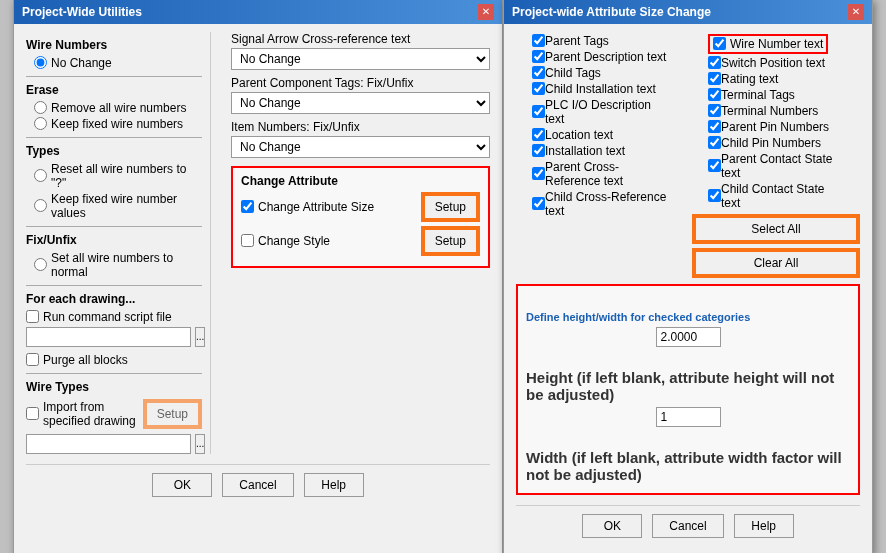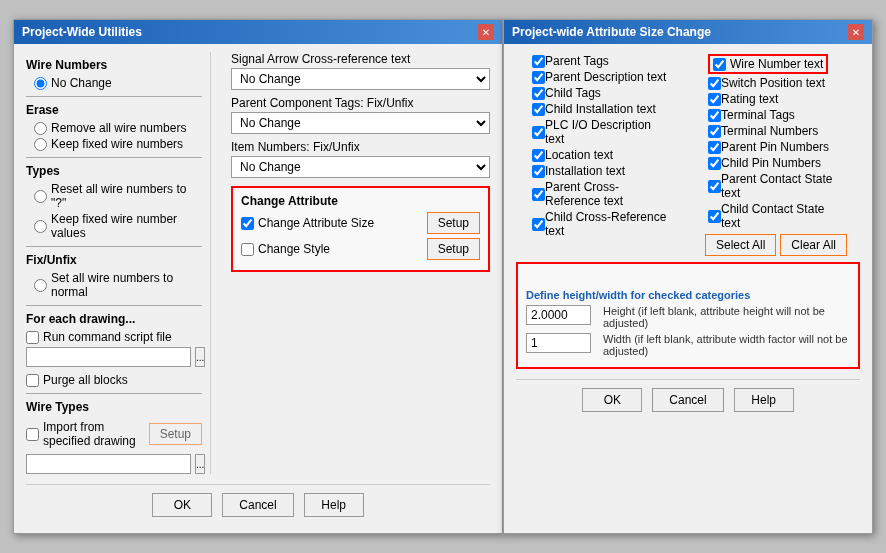--- a/index.html
+++ b/index.html
@@ -68,24 +68,24 @@
       padding: 6px 8px;
       margin-top: 8px;
       background: #f8f8f8;
     }
     .change-attribute-title { font-weight: bold; margin-bottom: 4px; color: #000; }
     .attribute-row { display: flex; align-items: center; justify-content: space-between; margin-bottom: 4px; }
     .attribute-row-left { display: flex; align-items: center; gap: 4px; }
     
     button.setup-btn {
       background: #f0f0f0;
-      border: 1px solid #f97316;
+      border: 4px solid #f97316;
       padding: 2px 10px;
       cursor: pointer;
-      height: 22px;
+      height: 30px;
     }
     
     .checkbox-item { display: flex; align-items: center; gap: 4px; margin: 2px 0; }
     .input-row { display: flex; align-items: center; gap: 4px; margin-top: 3px; }
     .text-input {
       flex: 1;
       height: 20px;
       border: 1px solid #999;
       background: white;
       padding: 1px 4px;
@@ -120,39 +120,39 @@
     
     
     .highlighted-box {
       border: 2px solid red;
       padding: 1px 3px;
       display: inline-flex;
       align-items: center;
       gap: 4px;
     }
     
-    .select-clear-row { display: flex; justify-content: center; gap: 4px; margin-top: 4px; }
+    .select-clear-row { display: flex; justify-content: center; gap: 4px; margin-top: 4px; flex-direction: column; }
     
     .define-section {
       border: 2px solid red;
       padding: 6px 8px;
       margin-top: 6px;
       background: #f8f8f8;
     }
     .define-title { font-weight: bold; margin-bottom: 4px; color: #1a5fb4; font-size: 11px; margin-top: 19px; }
     
-    .height-width-row { display: flex; gap: 12px; margin-bottom: 4px; }
+    .height-width-row { display: flex; align-items: center; gap: 22px; margin-bottom: 4px; flex-direction: column; }
     .hw-input {
       width: 65px;
       height: 20px;
       border: 1px solid #999;
       background: white;
       padding: 1px 4px;
     }
-    .hw-label { font-size: 11px; color: #333; }
+    .hw-label { font-size: 15px; color: #333; font-weight: bold; }
   </style>
 </head>
 <body>
 
 <div class="windows-container">
   <div class="dialog left-dialog">
     <div class="title-bar">
       <span class="title-bar-title">Project-Wide Utilities</span>
       <button class="title-bar-close">✕</button>
     </div>

